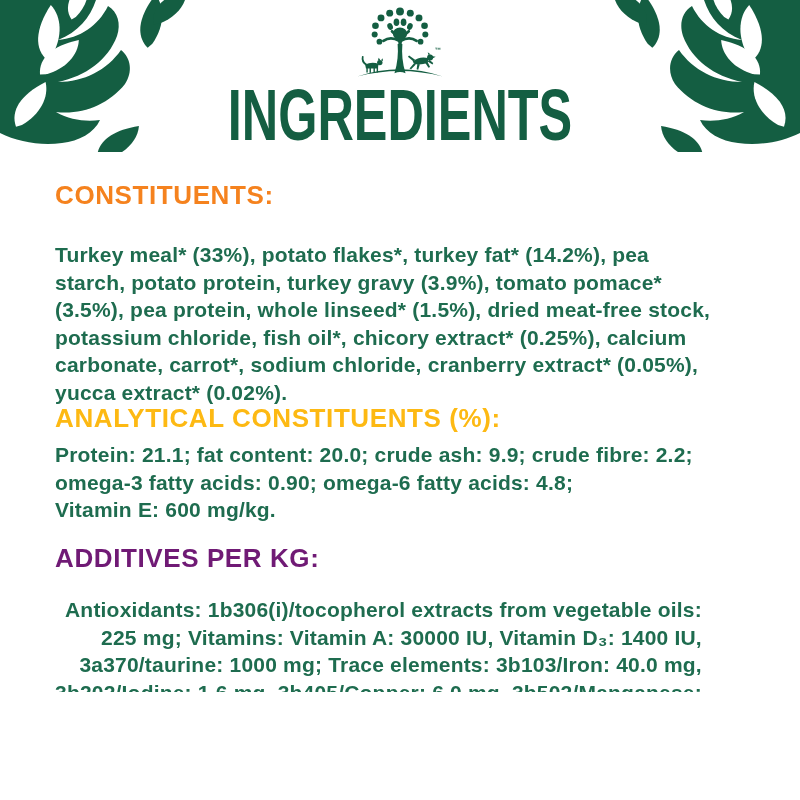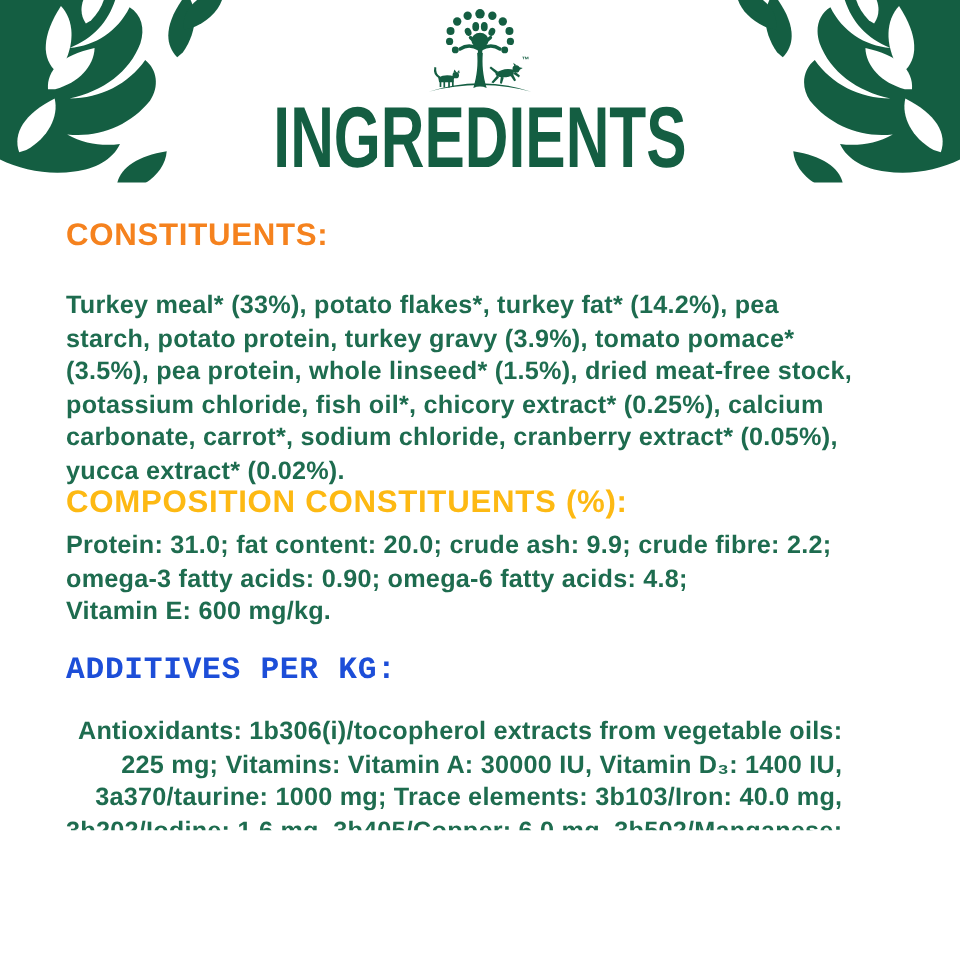--- a/index.html
+++ b/index.html
@@ -19,21 +19,21 @@
     position:absolute;top:79px;left:0;right:0;margin:0;text-align:center;
     font-size:72px;line-height:72px;font-weight:bold;color:#145E42;
     transform:scaleX(0.70);transform-origin:50% 50%;letter-spacing:0px;white-space:nowrap;
   }
   .sec-heading{
     position:absolute;left:55px;margin:0;font-weight:bold;font-size:26px;line-height:28px;
     letter-spacing:0.6px;white-space:nowrap;
   }
   .h-composition{top:181px;color:#F5821E;}
   .h-analytical{top:404px;color:#FDB913;}
-  .h-additives{top:544px;color:#1d4ed8;font-family:Liberation Mono, monospace;}
+  .h-additives{top:544px;color:#701a75;}
   .body-text{
     position:absolute;left:55px;margin:0;color:#1E6C4F;font-weight:bold;
     font-size:21px;line-height:27.5px;letter-spacing:0.2px;white-space:pre;
   }
   .b-composition{top:215px;margin-top:26px;}
   .b-analytical{top:441px;}
   .b-additives{top:596px;text-align:right;}
   .footnote{
     position:absolute;left:55px;top:748px;margin:0;color:#1E6C4F;font-weight:bold;
     font-size:18px;line-height:22px;letter-spacing:0.2px;
@@ -150,22 +150,22 @@
   <h1 class="title">INGREDIENTS</h1>
 
   <h2 class="sec-heading h-composition">CONSTITUENTS:</h2>
   <p class="body-text b-composition">Turkey meal* (33%), potato flakes*, turkey fat* (14.2%), pea
 starch, potato protein, turkey gravy (3.9%), tomato pomace*
 (3.5%), pea protein, whole linseed* (1.5%), dried meat-free stock,
 potassium chloride, fish oil*, chicory extract* (0.25%), calcium
 carbonate, carrot*, sodium chloride, cranberry extract* (0.05%),
 yucca extract* (0.02%).</p>
 
-  <h2 class="sec-heading h-analytical">COMPOSITION CONSTITUENTS (%):</h2>
-  <p class="body-text b-analytical">Protein: 31.0; fat content: 20.0; crude ash: 9.9; crude fibre: 2.2;
+  <h2 class="sec-heading h-analytical">ANALYTICAL CONSTITUENTS (%):</h2>
+  <p class="body-text b-analytical">Protein: 21.1; fat content: 20.0; crude ash: 9.9; crude fibre: 2.2;
 omega-3 fatty acids: 0.90; omega-6 fatty acids: 4.8;
 Vitamin E: 600 mg/kg.</p>
 
   <h2 class="sec-heading h-additives">ADDITIVES PER KG:</h2>
   <p class="body-text b-additives">Antioxidants: 1b306(i)/tocopherol extracts from vegetable oils:
 225 mg; Vitamins: Vitamin A: 30000 IU, Vitamin D₃: 1400 IU,
 3a370/taurine: 1000 mg; Trace elements: 3b103/Iron: 40.0 mg,
 3b202/Iodine: 1.6 mg, 3b405/Copper: 6.0 mg, 3b502/Manganese:
 25.0 mg, 3b607/zinc: 100 mg, E8/selenium: 0.19 mg.</p>
 

